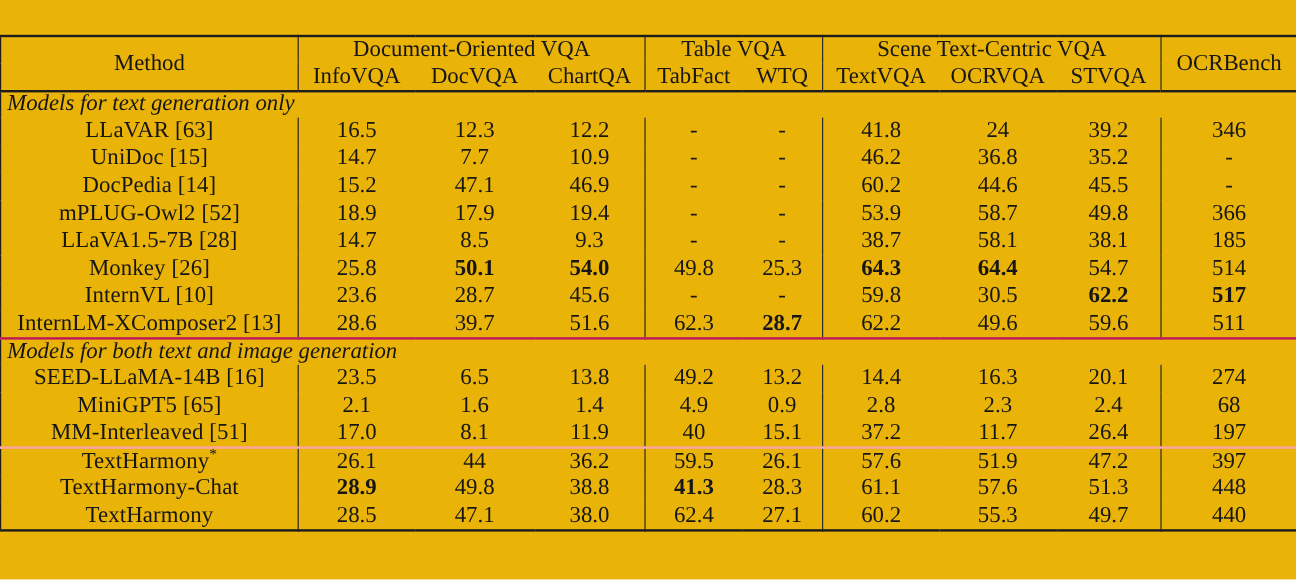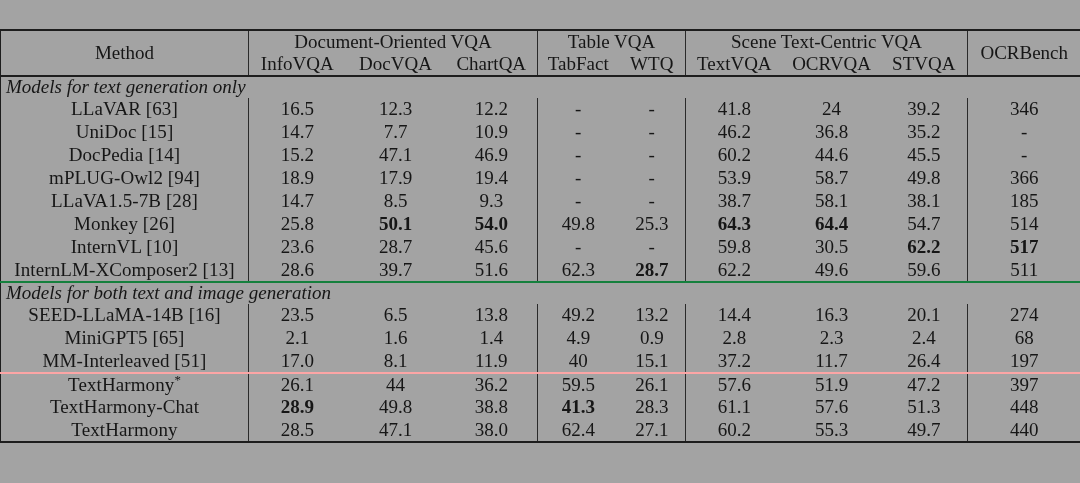--- a/index.html
+++ b/index.html
@@ -1,21 +1,21 @@
 <!DOCTYPE html>
 <html><head>
 <meta charset="utf-8">
 <style>
   * { box-sizing: border-box; }
   html, body { margin: 0; padding: 0; background: #ffffff; }
   .screenshot {
     position: relative;
     width: 1080px;
     height: 483px;
-    background: #a3a3a3;
+    background: #eab308;
     font-family: "Liberation Serif", "DejaVu Serif", serif;
     color: #161616;
     overflow: hidden;
   }
   table.bench {
     border-collapse: collapse;
     table-layout: fixed;
     width: 1080px;
     margin-top: 29px;
     border-top: 2px solid #1d1d1d;
@@ -33,21 +33,21 @@
     white-space: nowrap;
     overflow: hidden;
   }
   .v-sep { border-left: 1.5px solid #2a2a2a; }
   .head-bottom { border-bottom: 2px solid #1d1d1d; }
   td.section-title {
     font-style: italic;
     text-align: left;
     padding-left: 5px;
     height: 22px;
-    border-top: 2px solid #15803d;
+    border-top: 2px solid #be185d;
   }
   tr.rule-top td { border-top: 2px solid #fca5a5; }
   td.bold { font-weight: bold; }
   td.method-cell { letter-spacing: 0.1px; }
   sup { font-size: 68%; line-height: 0; }
 </style>
 </head>
 <body>
 
 <div class="screenshot">
@@ -117,21 +117,21 @@
           <td class="value-cell">47.1</td>
           <td class="value-cell">46.9</td>
           <td class="value-cell v-sep">-</td>
           <td class="value-cell">-</td>
           <td class="value-cell v-sep">60.2</td>
           <td class="value-cell">44.6</td>
           <td class="value-cell">45.5</td>
           <td class="value-cell v-sep">-</td>
         </tr>
         <tr>
-          <td class="method-cell">mPLUG-Owl2 [94]</td>
+          <td class="method-cell">mPLUG-Owl2 [52]</td>
           <td class="value-cell v-sep">18.9</td>
           <td class="value-cell">17.9</td>
           <td class="value-cell">19.4</td>
           <td class="value-cell v-sep">-</td>
           <td class="value-cell">-</td>
           <td class="value-cell v-sep">53.9</td>
           <td class="value-cell">58.7</td>
           <td class="value-cell">49.8</td>
           <td class="value-cell v-sep">366</td>
         </tr>

